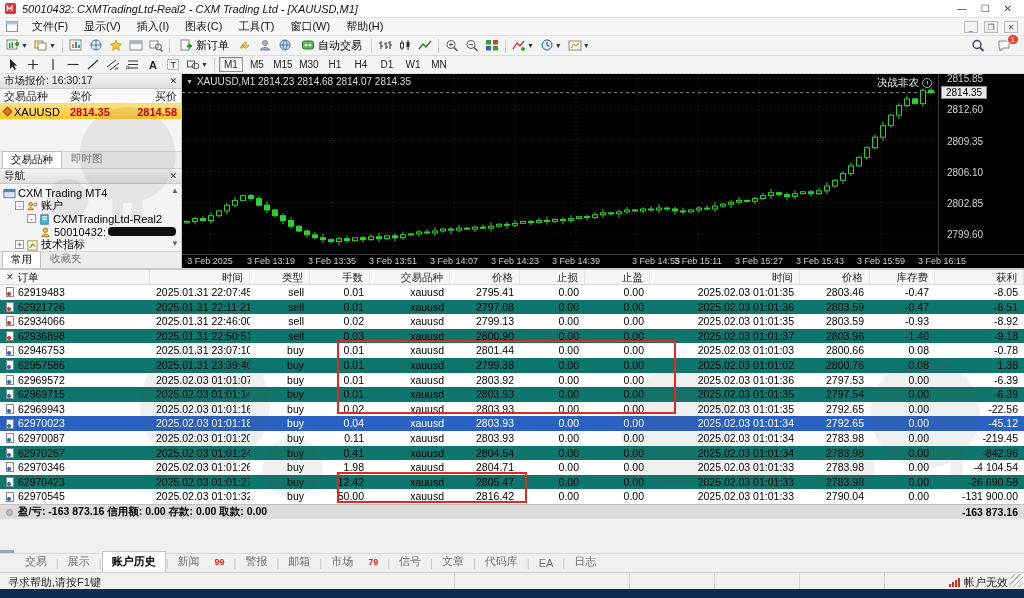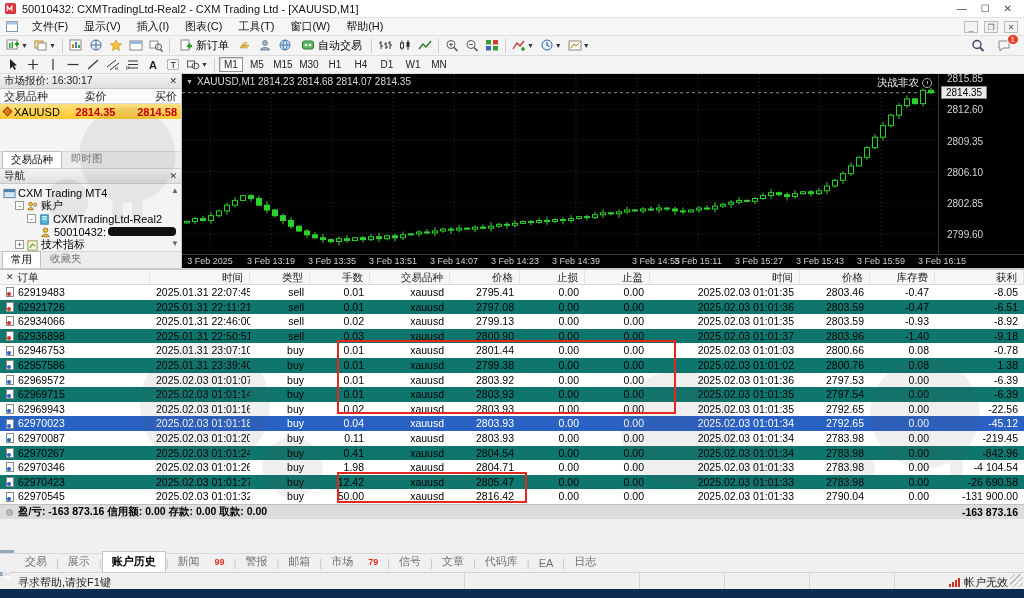--- a/index.html
+++ b/index.html
@@ -3,21 +3,21 @@
 <meta charset="utf-8">
 <style>
   * { box-sizing: border-box; margin:0; padding:0; }
   html,body { width:1024px; height:598px; overflow:hidden; }
   body { font-family:"Liberation Sans", sans-serif; font-size:11px; color:#000; background:#fff; }
   #app { position:relative; width:1024px; height:598px; background:#f0f0f0; overflow:hidden; }
 
   
   .titlebar { position:absolute; top:0; left:0; right:0; height:18px; background:#ffffff; display:flex; align-items:center; padding:0 4px; border-bottom:1px solid #e3e3e3;}
   .titlebar .logo { width:13px; height:13px; margin-right:5px; }
-  .titlebar .title { flex:1; font-size:11px; color:#111; white-space:nowrap; }
+  .titlebar .title { flex:1; font-size:11px; color:#111; white-space:nowrap;font-style:italic; }
   .winbtns { display:flex; gap:14px; padding-right:8px; color:#444; font-size:10px; }
   .winbtns span { cursor:default; }
 
   
   .menubar { position:absolute; top:18px; left:0; right:0; height:18px; background:#f6f6f6; display:flex; align-items:center; padding-left:4px; border-bottom:1px solid #e0e0e0; }
   .menubar .doc-ico { width:12px; height:11px; margin:0 6px 0 2px; }
   .menubar .mi { padding:1px 8px; color:#111; }
   .innerwin { margin-left:auto; display:flex; gap:6px; padding-right:6px; color:#555; font-size:8px; }
   .innerwin span { border:1px solid #bbb; width:14px; height:12px; text-align:center; line-height:11px; background:#f2f2f2; }
 
@@ -36,21 +36,21 @@
   .notify { position:relative; }
   .badge { position:absolute; top:-4px; right:-6px; background:#e8402a; color:#fff; font-size:8px; border-radius:7px; padding:0 3px; line-height:9px; border:1px solid #fff;}
 
   
   .leftcol { position:absolute; top:74px; left:0; width:182px; height:194px; background:#f4f4f4; border-right:1px solid #c8c8c8; }
   .panel-h { height:15px; background:linear-gradient(#f4f4f4,#dfdfdf); border-bottom:1px solid #c9c9c9; display:flex; align-items:center; padding:0 4px; font-size:10.5px; color:#222; }
   .panel-h .x { margin-left:auto; color:#333; font-size:9px; }
   .mw-cols { display:flex; height:15px; border-bottom:1px solid #d8d8d8; background:#fafafa; color:#222; align-items:center; }
   .mw-row { display:flex; height:15px; align-items:center; background:linear-gradient(#ffe080,#ffc62e); }
   .mw-c1 { width:70px; padding-left:4px; display:flex; align-items:center; gap:3px;}
-  .mw-c2 { width:55px; text-align:center; padding-right:4px; }
+  .mw-c2 { width:55px; text-align:left; padding-right:4px; }
   .mw-c3 { flex:1; text-align:right; padding-right:4px; }
   .mw-price { color:#c80000; font-weight:bold; }
   .mw-diamond { width:7px; height:7px; background:#e07818; transform:rotate(45deg); display:inline-block; border:1px solid #a04c00;}
   .panel-tabs { position:absolute; bottom:0; left:0; right:0; height:17px; display:flex; align-items:flex-end; background:#ececec; border-top:1px solid #d5d5d5; padding-left:2px;}
   .ptab { padding:1px 8px; font-size:10.5px; color:#777; border:1px solid transparent; }
   .ptab.active { background:#fff; border:1px solid #bfbfbf; border-bottom:none; color:#000; }
   .mwatch { position:relative; height:94px; }
   .navg { position:relative; height:100px; border-top:1px solid #cfcfcf; }
   .tree { padding:2px 0 0 3px; position:relative; }
   .trow { display:flex; align-items:center; height:13px; white-space:nowrap; }
@@ -93,21 +93,21 @@
   .sumrow .right { margin-left:auto;text-align:right; }
   .anno { position:absolute; border:2px solid #e3281e; z-index:8; }
 
   
   .btabs { position:absolute; top:553px; left:0; right:0; height:19px; background:#f0f0f0; display:flex; align-items:flex-end; padding-left:16px; border-top:1px solid #d8d8d8;}
   .vert-tab { position:absolute; left:0; top:550px; width:14px; height:26px; background:#96a7b8; color:#fff; writing-mode:vertical-rl; font-size:9px; text-align:center; line-height:14px; letter-spacing:0px;}
   .btab { padding:2px 9px 3px; color:#707070; font-size:11px; position:relative; white-space:nowrap;}
   .btab.active { background:#fff; border:1px solid #c5c5c5; border-bottom:none; color:#000; font-weight:bold; }
   .btab .cnt { color:#e03020; font-size:9px; font-weight:bold; margin-left:15px; }
   .btsep { color:#c5c5c5; padding-bottom:3px; }
-  .statusbar { position:absolute; top:572px; left:10px; right:0; height:19px; background:#f0f0f0; display:flex; align-items:center; border-top:1px solid #d0d0d0; font-size:11px; color:#222;}
+  .statusbar { position:absolute; top:572px; left:0; right:0; height:19px; background:#f0f0f0; display:flex; align-items:center; border-top:1px solid #d0d0d0; font-size:11px; color:#222;}
   .scell { border-right:1px solid #d5d5d5; height:100%; display:flex; align-items:center; padding:0 8px; }
   .scell.help { width:455px; }
   .scell.prof { width:90px;margin-top:32px; }
   .scell.sp { width:85px; }
   .scell.conn { flex:1; justify-content:flex-end; gap:4px; border-right:none; padding-right:16px;}
   .sigbars { display:flex; align-items:flex-end; gap:1px; height:10px; }
   .sigbars i { width:2px; background:#d03020; display:block; }
   .bottomstrip { position:absolute; top:589px; left:0; right:0; height:9px; background:#0e2c50; }
   .grip { position:absolute; right:1px; top:574px; width:13px; height:13px;
     background:repeating-linear-gradient(135deg, transparent 0 3px, #b5b5b5 3px 4px); }

